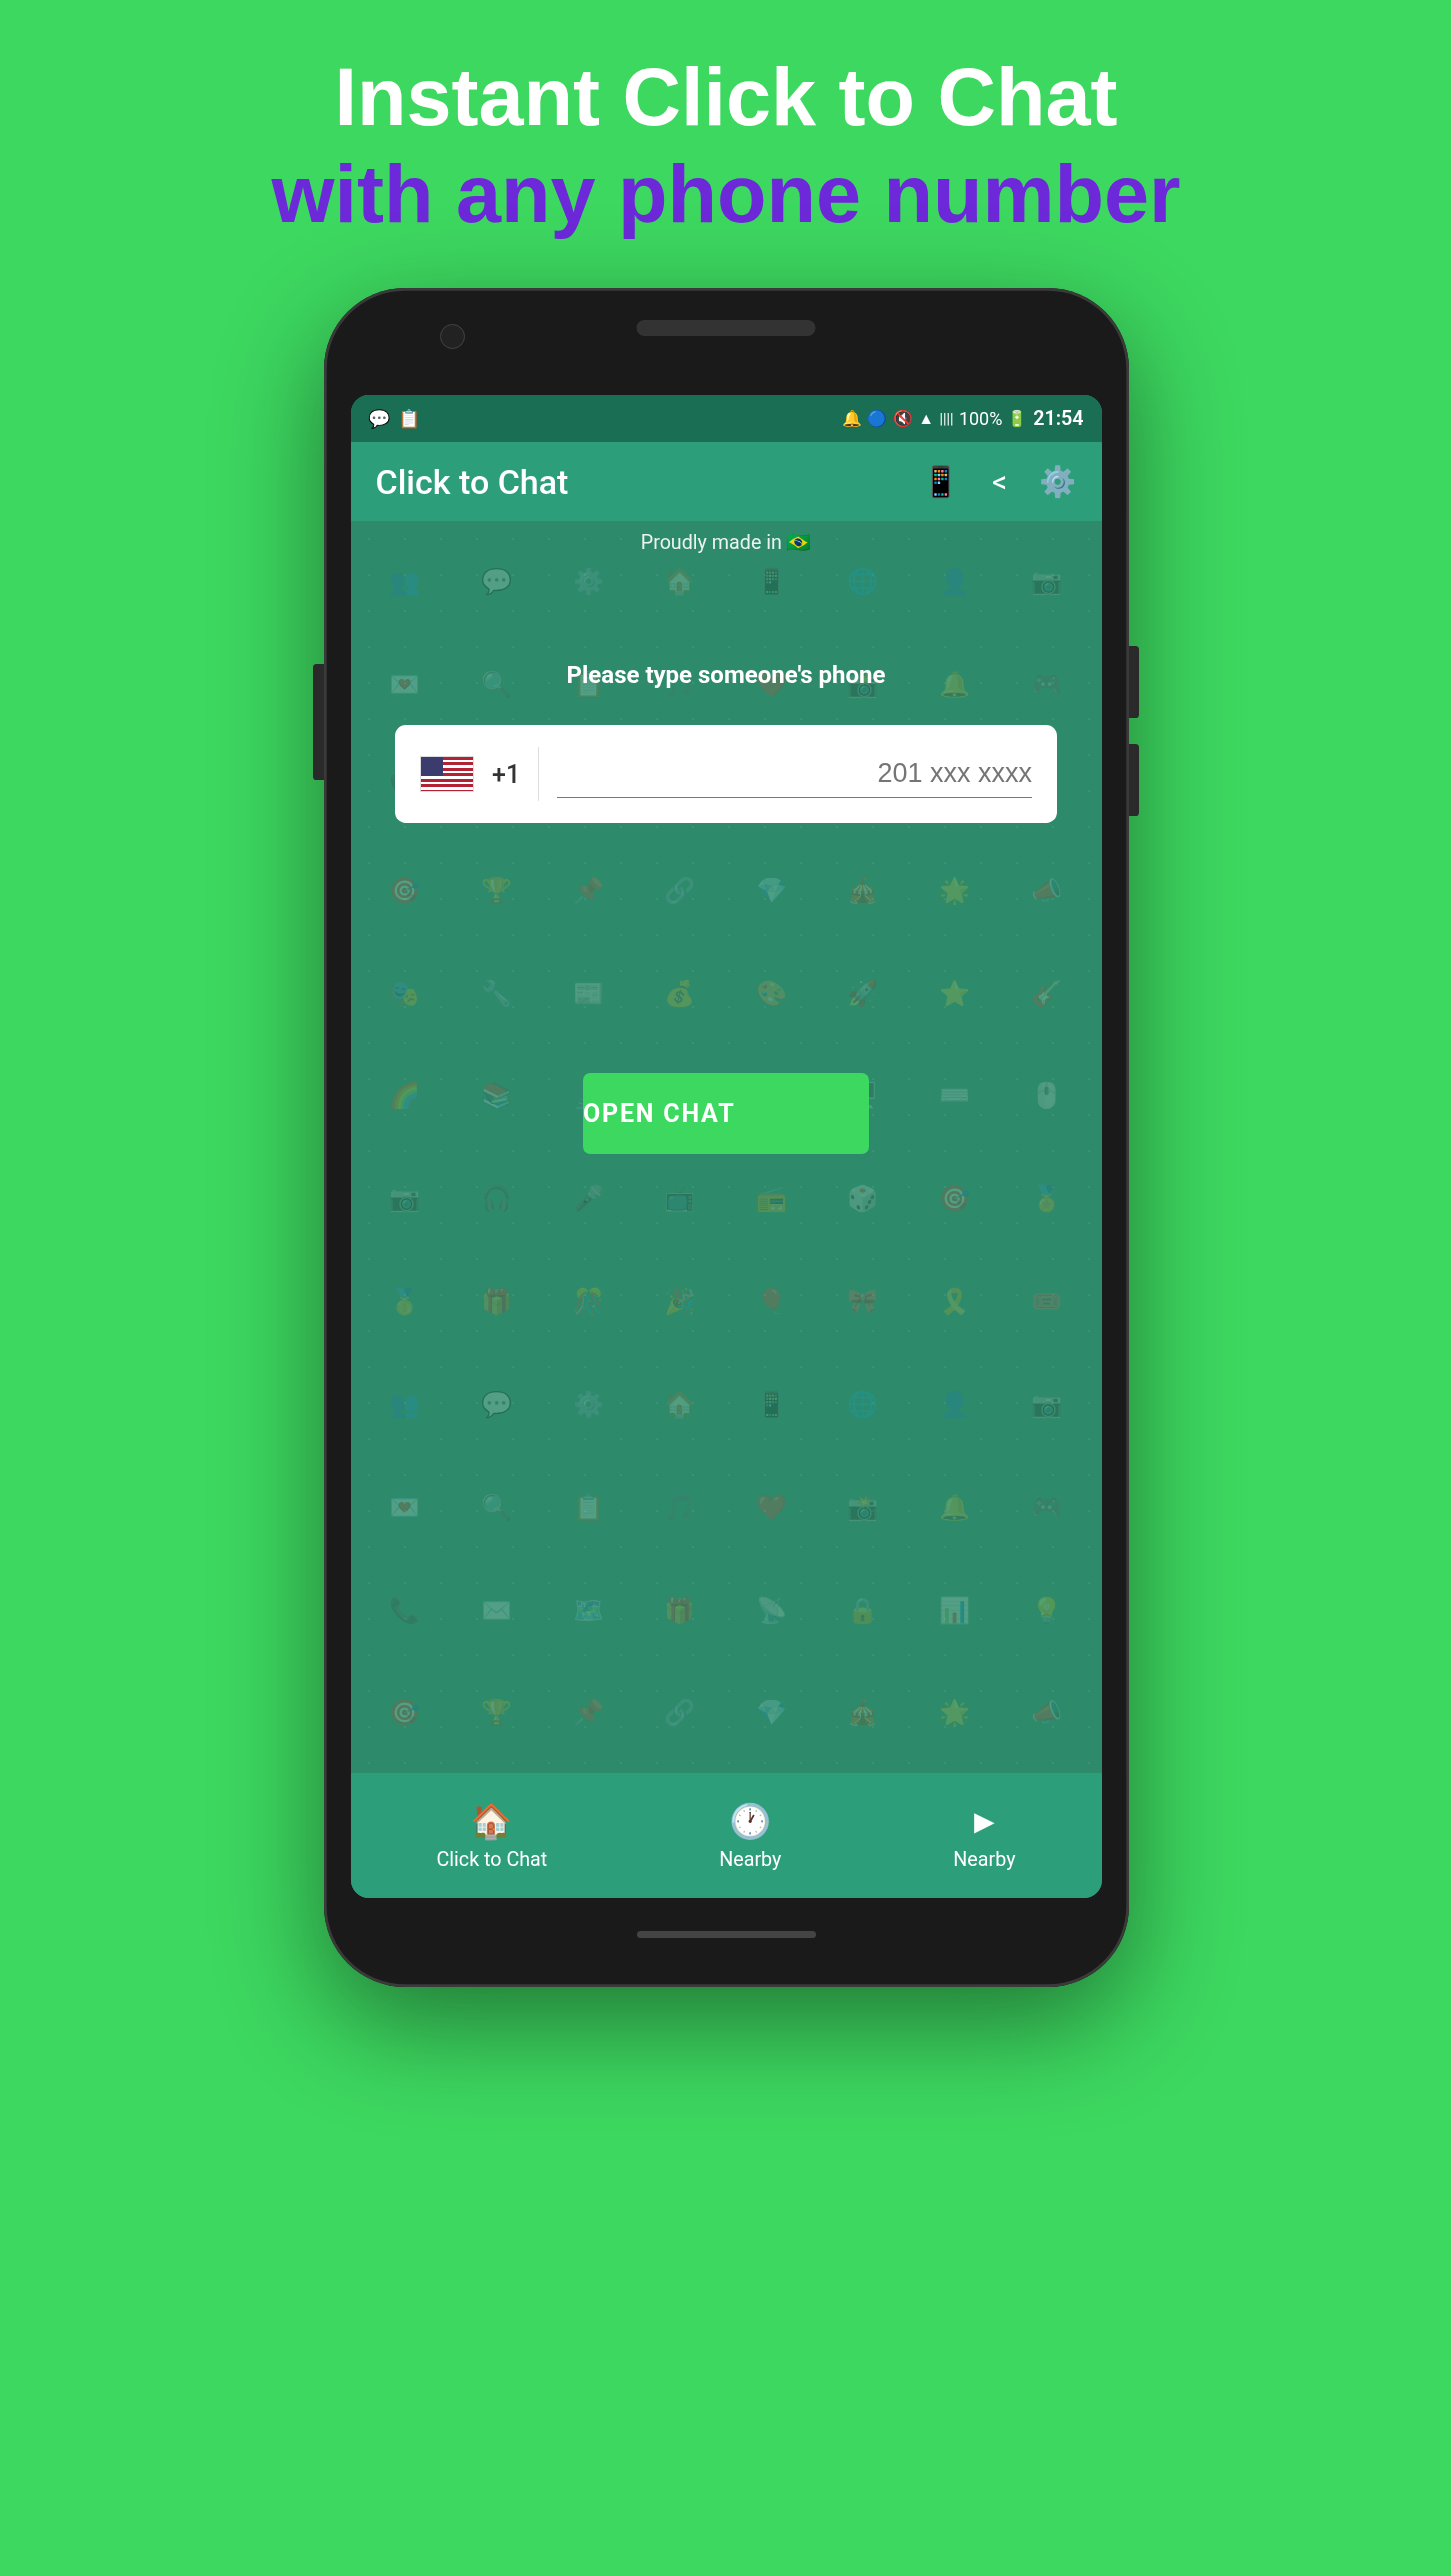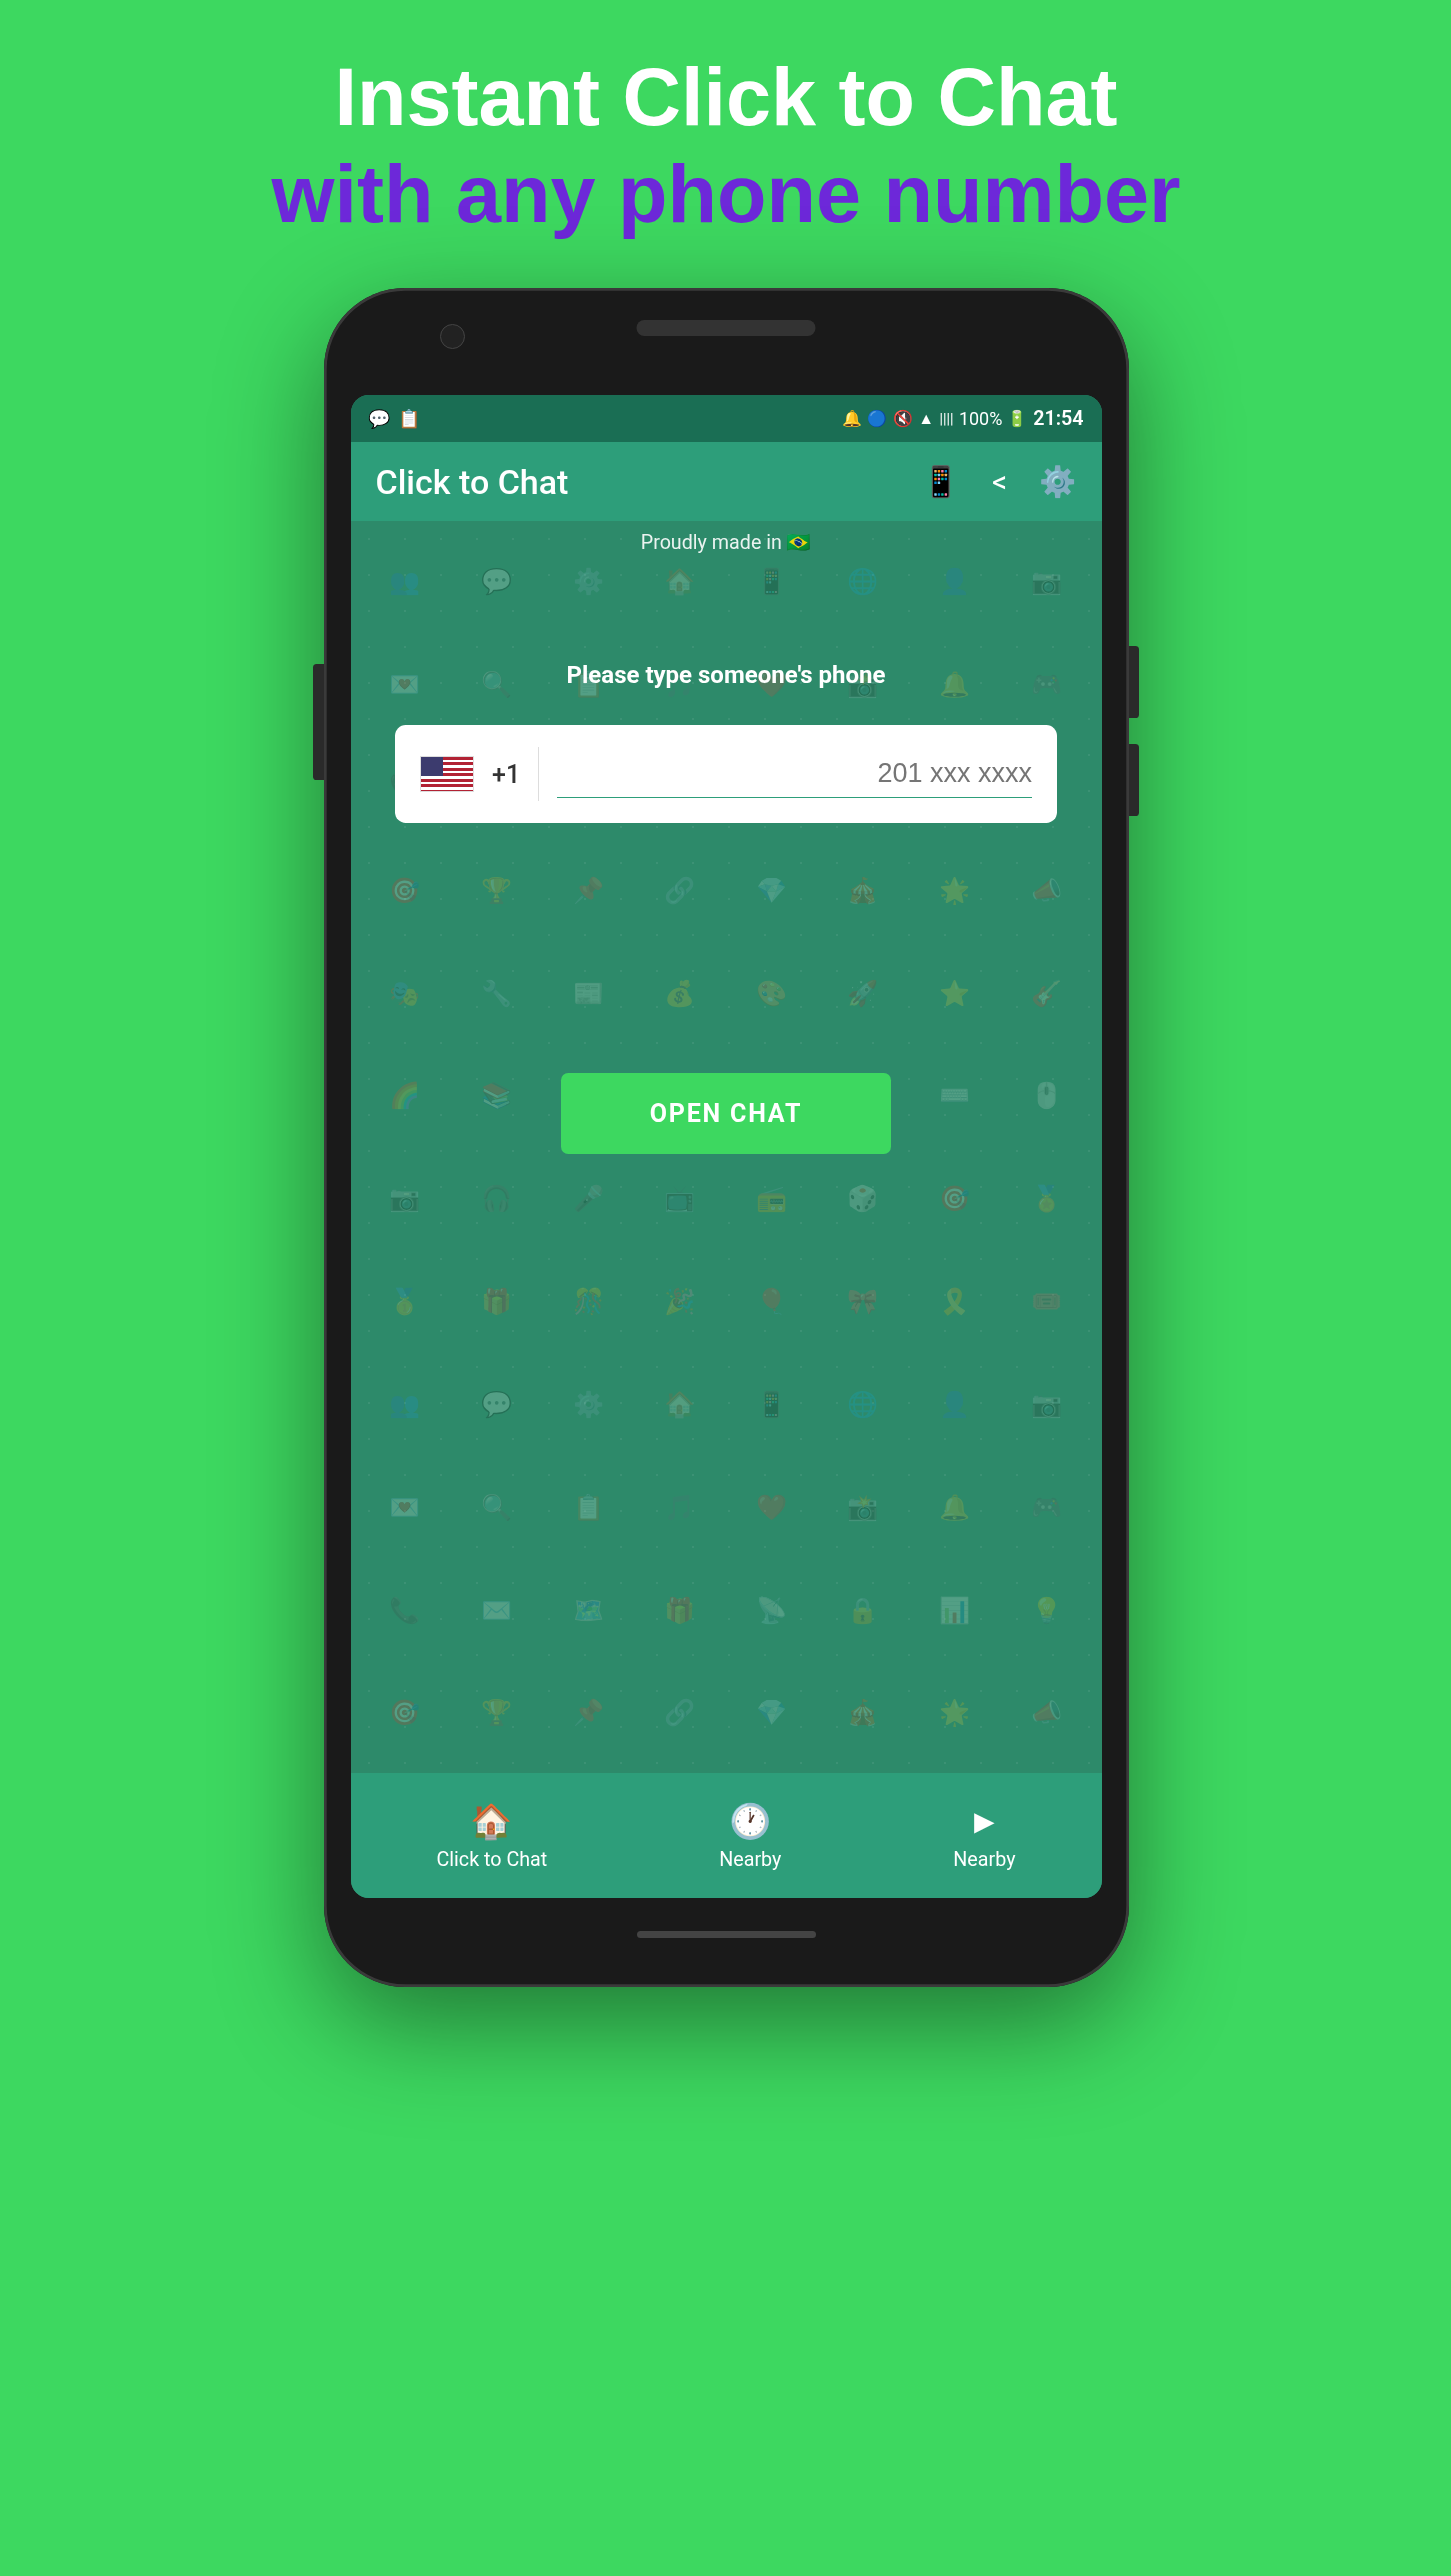--- a/index.html
+++ b/index.html
@@ -276,28 +276,28 @@
       border: none;
       outline: none;
       background: transparent;
       border-bottom: 1.8px solid #2d9e7a;
       padding: 7.2px 0;
       text-align: right;
     }
 
     
     .open-chat-btn {
-      width: 330px;
+      width: 286px;
       height: 81px;
       background: #3dd860;
       border-radius: 7.2px;
       margin-top: 250px;
       display: flex;
       align-items: center;
-      justify-content: center;
+      justify-content: flex-start;
       cursor: pointer;
     }
 
     .open-chat-label {
       color: white;
       font-size: 25px;
       font-weight: 700;
       letter-spacing: 1.8px;
     }
 

